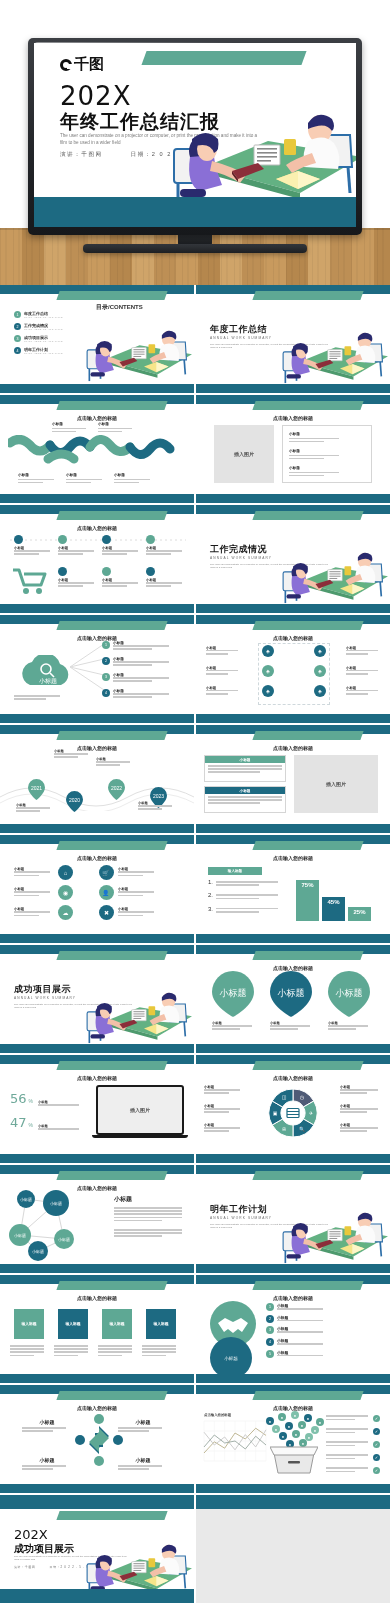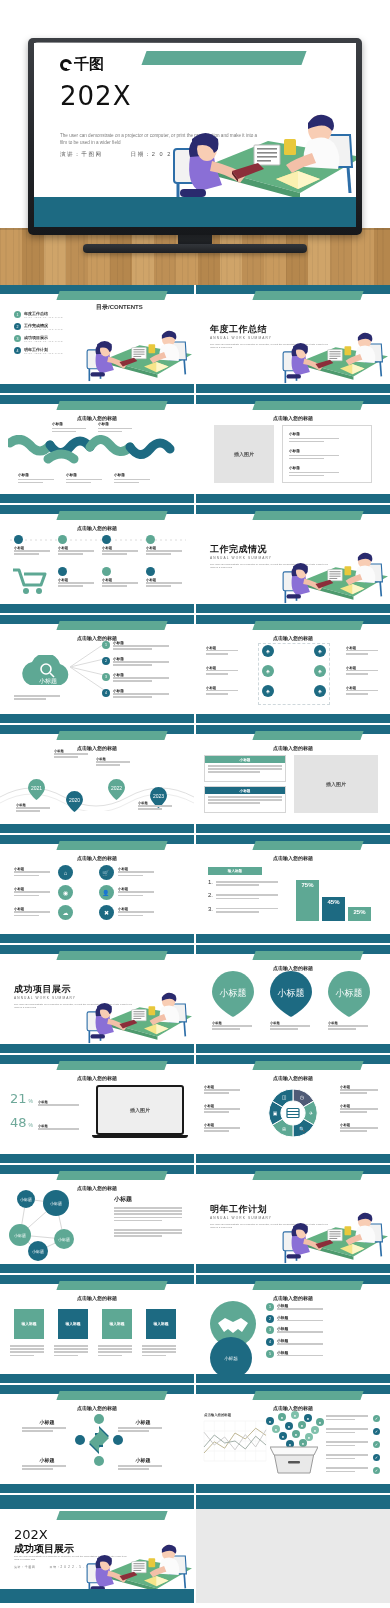--- a/index.html
+++ b/index.html
@@ -118,20 +118,21 @@
     <div class="tv-screen">
 
       <div class="hs-ribbon"></div>
 
       <div class="hs-logo">
         <span class="mark"></span>
         <span class="txt">千图</span>
       </div>
 
       <div class="hs-year">202X</div>
+      <div class="hs-title">年终工作总结汇报</div>
       <div class="hs-desc">The user can demonstrate on a projector or computer, or print the presentation and make it into a film to be used in a wider field</div>
       <div class="hs-meta">
         <span>演讲：千图网</span>
         <span>日期：2 0 2 2 . 5 . 9</span>
       </div>
 
       <svg class="desk" style="left:138px; top:58px; width:190px; height:110px;" viewBox="0 0 190 110">
         <path d="M32 66 L96 40 L190 56 L128 92 Z" fill="#63b183"></path>
         <path d="M32 66 L128 92 L128 98 L32 72 Z" fill="#4e9a6e"></path>
         <rect x="2" y="48" width="26" height="34" rx="3" fill="#f2f2f2" stroke="#2d6ea8" stroke-width="2"></rect>
@@ -837,29 +838,29 @@
       </div>
     </div>
     <div class="gap-h"></div>
     <div class="row">
       <div class="cell">
         <div class="sl" style="width:194px;height:108px;">
     <div class="band-top" style="height:9px;background:#1d6a82;"></div>
     <div class="sl-ribbon" style="left:58px;top:6px;width:108px;height:9px;"></div>
     <div class="hdr-sub" style="position:absolute;left:0;top:20px;width:100%;font-size:5px;font-weight:bold;color:#2b2b2b;">点击输入您的标题</div>
           <div style="position:absolute;left:10px;top:36px;display:flex;align-items:baseline;gap:2px;">
-      <span style="font-size:13px;color:#6fa99a;font-family:'DejaVu Sans',sans-serif;">21</span>
+      <span style="font-size:13px;color:#6fa99a;font-family:'DejaVu Sans',sans-serif;">56</span>
       <span style="font-size:5px;color:#6fa99a;">%</span>
       <div style="margin-left:3px;">
               <div class="sm-ttl" style="font-size:3.2px;">小标题</div>
               <div style="height:1.6px;background:#c9c9c9;width:40.6px;margin-bottom:1.6px;"></div>
             </div>
           </div>
           <div style="position:absolute;left:10px;top:60px;display:flex;align-items:baseline;gap:2px;">
-      <span style="font-size:13px;color:#6fa99a;font-family:'DejaVu Sans',sans-serif;">48</span>
+      <span style="font-size:13px;color:#6fa99a;font-family:'DejaVu Sans',sans-serif;">47</span>
       <span style="font-size:5px;color:#6fa99a;">%</span>
       <div style="margin-left:3px;">
               <div class="sm-ttl" style="font-size:3.2px;">小标题</div>
               <div style="height:1.6px;background:#c9c9c9;width:40.6px;margin-bottom:1.6px;"></div>
             </div>
           </div>
     <div style="position:absolute;left:96px;top:30px;width:88px;height:56px;">
       <div style="border:2.5px solid #1a1a1a;border-radius:3px;height:50px;background:#eee;display:flex;align-items:center;justify-content:center;">
         <span style="font-size:5px;color:#555;font-weight:bold;">插入图片</span>
             </div>

